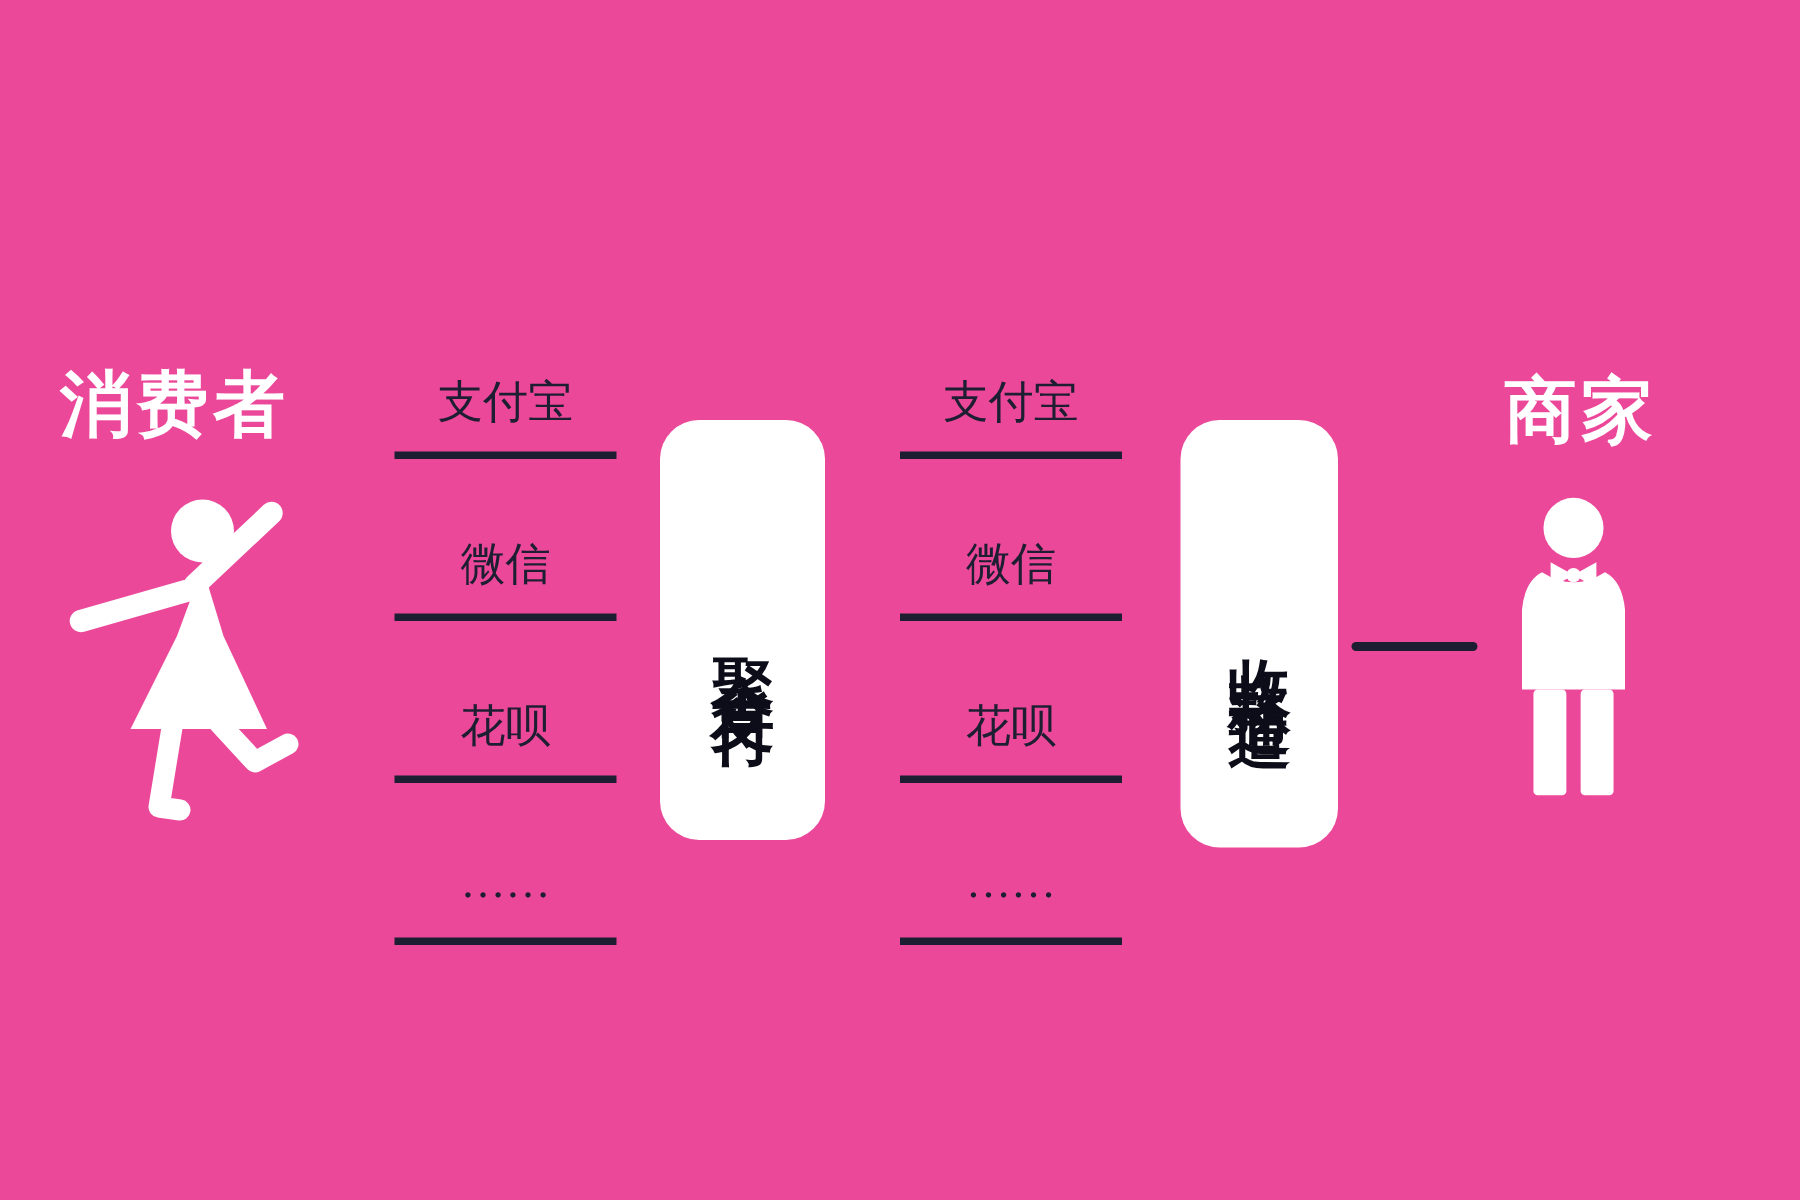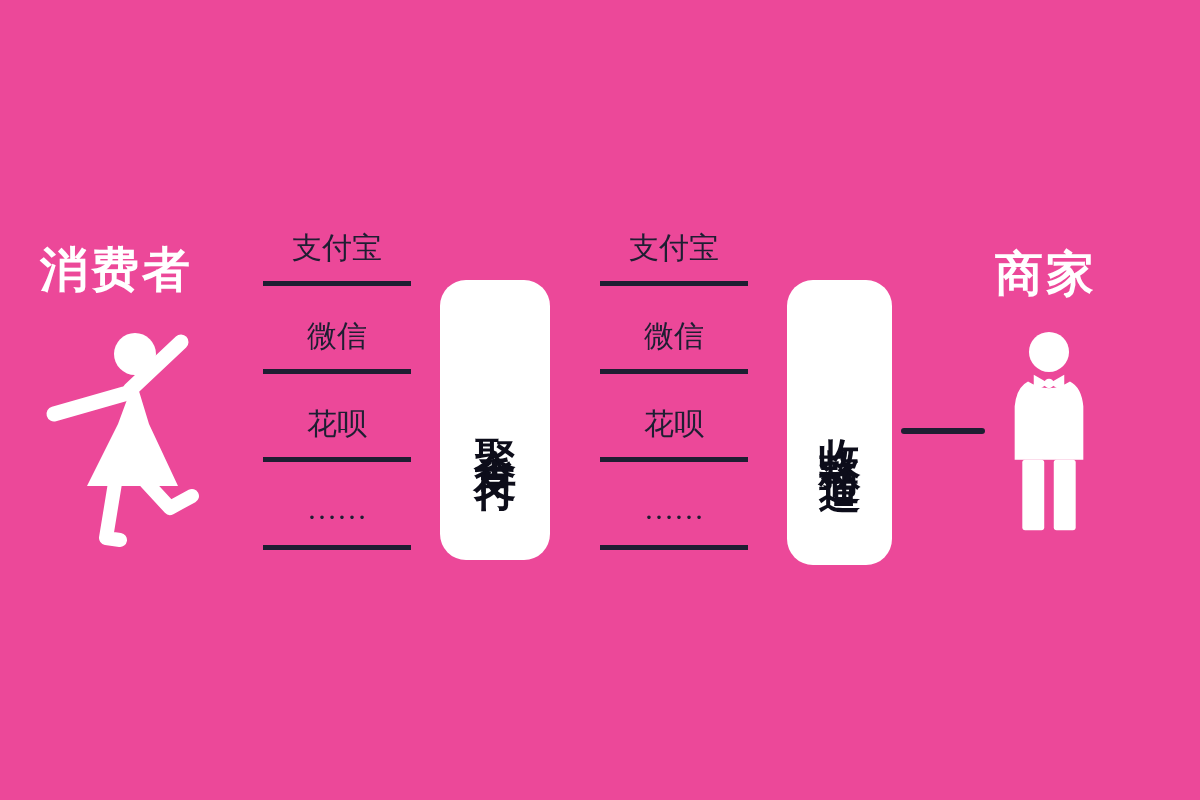--- a/index.html
+++ b/index.html
@@ -18,36 +18,37 @@
   }
   .actor-label {
     position: absolute;
     color: #ffffff;
     font-size: 48px;
     font-weight: 900;
     letter-spacing: 3px;
     white-space: nowrap;
   }
   .consumer-label { left: 40px; top: 238px; }
-  .merchant-label { left: 995px; top: 242px; width: 110px; text-align: left; }
+  .merchant-label { left: 995px; top: 242px; width: 110px; text-align: right; }
 
   .actor-icon { position: absolute; }
   .consumer-icon { left: 42px; top: 328px; width: 160px; height: 220px; }
   .merchant-icon { left: 1000px; top: 330px; width: 98px; height: 205px; }
 
   .pay-column {
     position: absolute;
     top: 224px;
     width: 148px;
   }
   .pay-column-left  { left: 263px; }
   .pay-column-right { left: 600px; }
   .pay-row {
     position: relative;
     height: 88px;
+    margin-top: 20px;
   }
   .pay-label {
     position: absolute;
     top: 4px;
     left: 0;
     width: 100%;
     text-align: center;
     font-size: 30px;
     color: #1e1e32;
     font-family: "Liberation Serif", "DejaVu Serif", serif;

